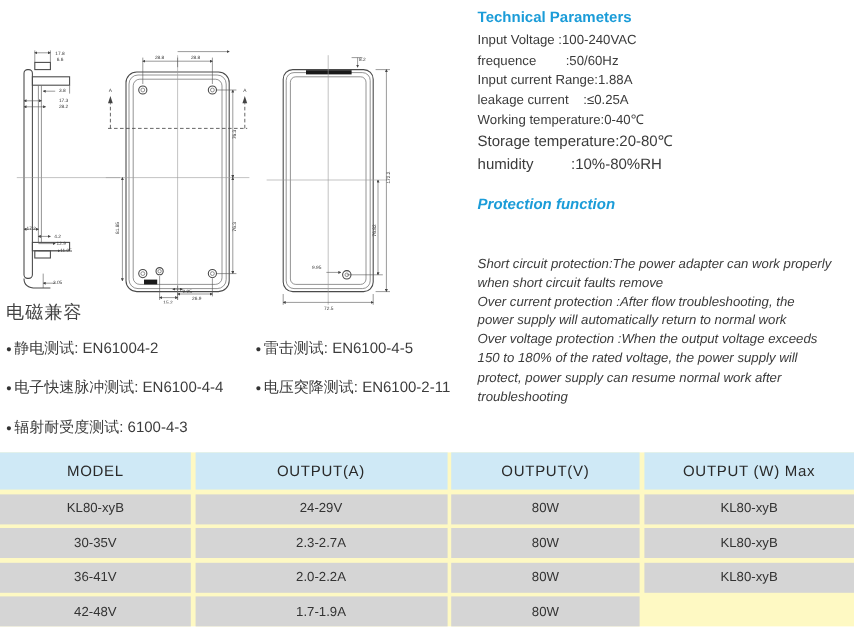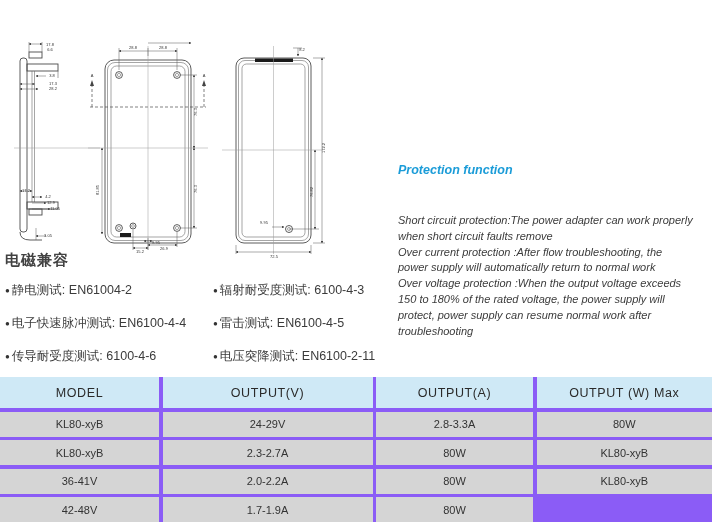--- a/index.html
+++ b/index.html
@@ -20,28 +20,28 @@
   
   .sec-title{font-size:12.5px;font-weight:bold;color:#1b9cd8;margin:0 0 5px 0;}
   .tech-block{position:absolute;left:398px;top:7px;}
   .pre{white-space:pre;font-size:11px;line-height:16.5px;color:#3b3b3b;}
   .pre.large{font-size:12.5px;line-height:19px;}
   .prot-block{position:absolute;left:398px;top:163px;font-style:italic;}
   .prot-body{white-space:pre;font-size:11px;line-height:15.8px;color:#3b3b3b;margin-top:36px;}
 
   
   .emc{position:absolute;left:5px;top:251px;width:400px;}
-  .emc-title{font-size:15px;color:#424242;margin:0 0 12px 0;font-weight:bold;letter-spacing:1px;}
+  .emc-title{font-size:15px;color:#424242;margin:0 0 12px 0;font-weight:normal;letter-spacing:1px;}
   .emc-grid{display:grid;grid-template-columns:192px auto;column-gap:2px;row-gap:9px;grid-auto-flow:column;grid-template-rows:repeat(3,auto);gap:16px;}
   .emc-item{font-size:12.5px;color:#3b3b3b;white-space:nowrap;}
   .emc-item .bullet{font-size:8px;vertical-align:1.5px;margin-right:2px;color:#333;}
 
   
   .spec-table{position:absolute;left:0;top:377px;width:712px;display:grid;
-              grid-template-columns:159px 210px 157px auto;gap:3.5px;background:#8b5cf6;}
+              grid-template-columns:159px 210px 157px auto;gap:3.5px;background:#fef9c3;}
   .th{background:#cfe9f6;height:31px;display:flex;align-items:center;justify-content:center;
       font-size:12.5px;color:#2a2a2a;letter-spacing:0.6px;}
   .td{background:#d5d5d5;height:25px;display:flex;align-items:center;justify-content:center;
       font-size:11px;color:#333;}
 </style>
 </head>
 <body>
 
 <div class="page">
 
@@ -187,57 +187,66 @@
       <line class="dim-l" x1="89" y1="205" x2="89" y2="214"></line>
       <line class="dim-l" x1="14" y1="212" x2="89" y2="212" marker-start="url(#arr)" marker-end="url(#arr)"></line>
     <text x="80" y="11" class="dim">8.2</text>
         <text x="103" y="108" class="dim" transform="rotate(-90 103 108)">172.2</text>
         <text x="91" y="152" class="dim" transform="rotate(-90 91 152)">76.82</text>
         <text x="42" y="184" class="dim">9.95</text>
         <text x="52" y="218" class="dim">72.5</text>
       </svg>
   </div>
 
+  <div class="tech-block">
+    <h3 class="sec-title">Technical Parameters</h3>
+    <div class="pre">Input Voltage :100-240VAC
+frequence        :50/60Hz
+Input current Range:1.88A
+leakage current    :≤0.25A
+Working temperature:0-40℃</div>
+    <div class="pre large">Storage temperature:20-80℃
+humidity         :10%-80%RH</div>
+  </div>
 
   <div class="prot-block">
     <h3 class="sec-title">Protection function</h3>
     <div class="prot-body">Short circuit protection:The power adapter can work properly
 when short circuit faults remove
 Over current protection :After flow troubleshooting, the
 power supply will automatically return to normal work
 Over voltage protection :When the output voltage exceeds
 150 to 180% of the rated voltage, the power supply will
 protect, power supply can resume normal work after
 troubleshooting</div>
   </div>
 
   <div class="emc">
     <h2 class="emc-title">电磁兼容</h2>
     <div class="emc-grid">
 
     <div class="emc-item"><span class="bullet">●</span><span>静电测试: EN61004-2</span></div>
         <div class="emc-item"><span class="bullet">●</span><span>电子快速脉冲测试: EN6100-4-4</span></div>
-        <div class="emc-item"><span class="bullet">●</span><span>传导耐受度测试:  6100-4-6</span></div>
         <div class="emc-item"><span class="bullet">●</span><span>辐射耐受度测试:  6100-4-3</span></div>
         <div class="emc-item"><span class="bullet">●</span><span>雷击测试: EN6100-4-5</span></div>
         <div class="emc-item"><span class="bullet">●</span><span>电压突降测试: EN6100-2-11</span></div>
       </div>
   </div>
 
   <div class="spec-table">
 
   <div class="th">MODEL</div>
+      <div class="th">OUTPUT(A)</div>
       <div class="th">OUTPUT(V)</div>
-      <div class="th">OUTPUT(A)</div>
       <div class="th">OUTPUT (W)  Max</div>
       <div class="td">KL80-xyB</div>
       <div class="td">24-29V</div>
-      <div class="td">2.8-3.3A</div>
-      <div class="td">80W</div>
-      <div class="td">KL80-xyB</div>
+      <div class="td">80W</div>
+      <div class="td">KL80-xyB</div>
+      <div class="td">30-35V</div>
       <div class="td">2.3-2.7A</div>
       <div class="td">80W</div>
       <div class="td">KL80-xyB</div>
       <div class="td">36-41V</div>
       <div class="td">2.0-2.2A</div>
       <div class="td">80W</div>
       <div class="td">KL80-xyB</div>
       <div class="td">42-48V</div>
       <div class="td">1.7-1.9A</div>
       <div class="td">80W</div>

